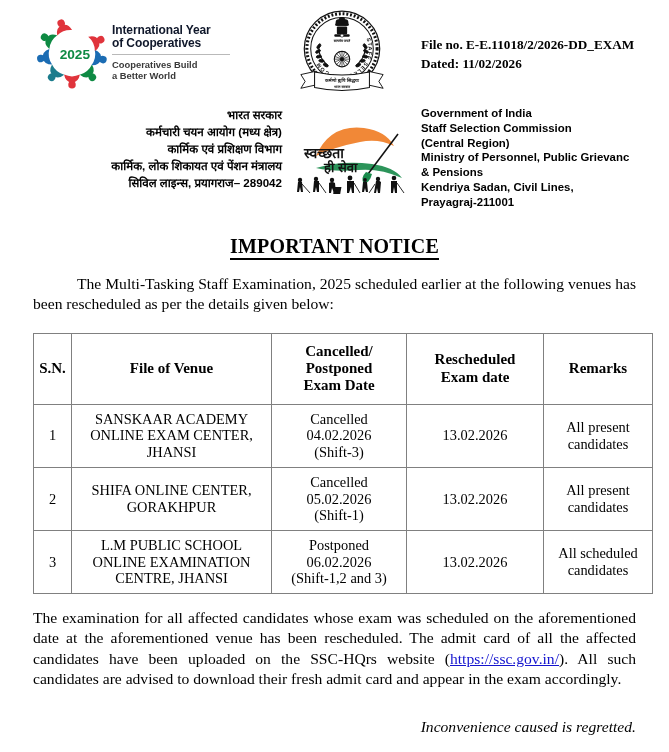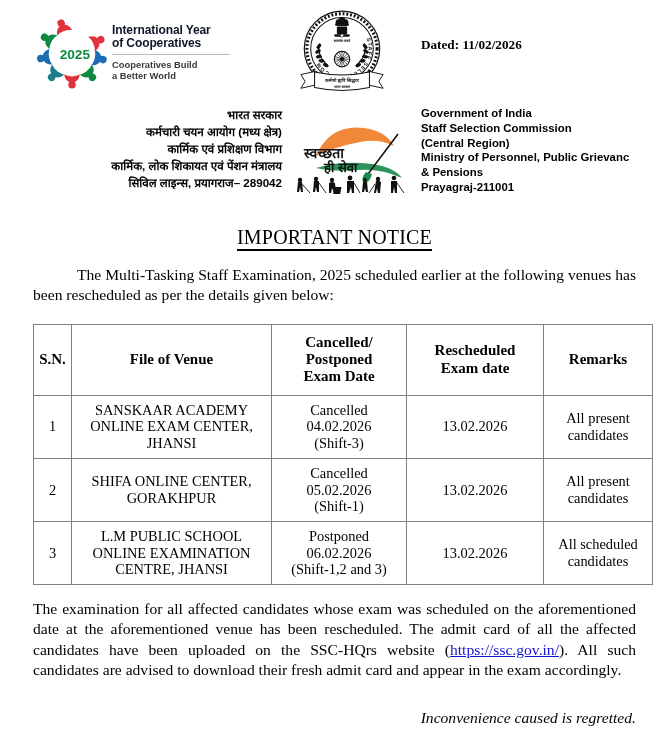--- a/index.html
+++ b/index.html
@@ -99,23 +99,23 @@
     font-weight: 700;
     line-height: 1.30;
     color: #000;
   }
   .english-block-inner { position: relative; top: -108px; }
 
   
   .notice-title {
     text-align: center;
     font-size: 20px;
-    font-weight: normal;
+    font-weight: bold;
     letter-spacing: 0.2px;
-    margin: 12px 0 0 0;
+    margin: 21px 0 0 0;
   }
   .notice-title span {
     border-bottom: 2px solid #000;
     padding-bottom: 1px;
   }
 
   .para {
     font-size: 15.6px;
     line-height: 1.30;
     text-align: justify;
@@ -287,20 +287,21 @@
     <g>
       <path d="M12,80 L30,76 L30,92 L12,96 L17,88 Z" fill="#fff" stroke="#111" stroke-width="1.1"></path>
       <path d="M108,80 L90,76 L90,92 L108,96 L103,88 Z" fill="#fff" stroke="#111" stroke-width="1.1"></path>
       <path d="M28,77 Q60,84 92,77 L92,95 Q60,102 28,95 Z" fill="#fff" stroke="#111" stroke-width="1.2"></path>
       <text x="60" y="89" text-anchor="middle" font-family="'Liberation Sans', sans-serif" font-size="5.6" font-weight="bold" fill="#111">कर्मणो ह्यपि सिद्धयः</text>
       <text x="60" y="96" text-anchor="middle" font-family="'Liberation Sans', sans-serif" font-size="4" font-weight="bold" fill="#111">भारत सरकार</text>
     </g>
   </svg>
 
   <div class="fileinfo">
+    <div>File no. E-E.11018/2/2026-DD_EXAM</div>
     <div>Dated: 11/02/2026</div>
   </div>
 </div>
 
 <div class="header-mid">
 
   <div class="hindi-block">
     <div>भारत सरकार</div>
     <div>कर्मचारी चयन आयोग (मध्य क्षेत्र)</div>
     <div>कार्मिक एवं प्रशिक्षण विभाग</div>
@@ -358,20 +359,21 @@
     </g>
   </svg>
 
   <div class="english-block">
     <div class="english-block-inner">
       <div>Government of India</div>
       <div>Staff Selection Commission</div>
       <div>(Central Region)</div>
       <div>Ministry of Personnel, Public Grievanc</div>
       <div>&amp; Pensions</div>
+      <div>Kendriya Sadan, Civil Lines,</div>
       <div>Prayagraj-211001</div>
     </div>
   </div>
 </div>
 
 <div class="notice-title">
   <span>IMPORTANT NOTICE</span>
 </div>
 
 <p class="para indent">The Multi-Tasking Staff Examination, 2025 scheduled earlier at the following venues has been rescheduled as per the details given below:</p>

